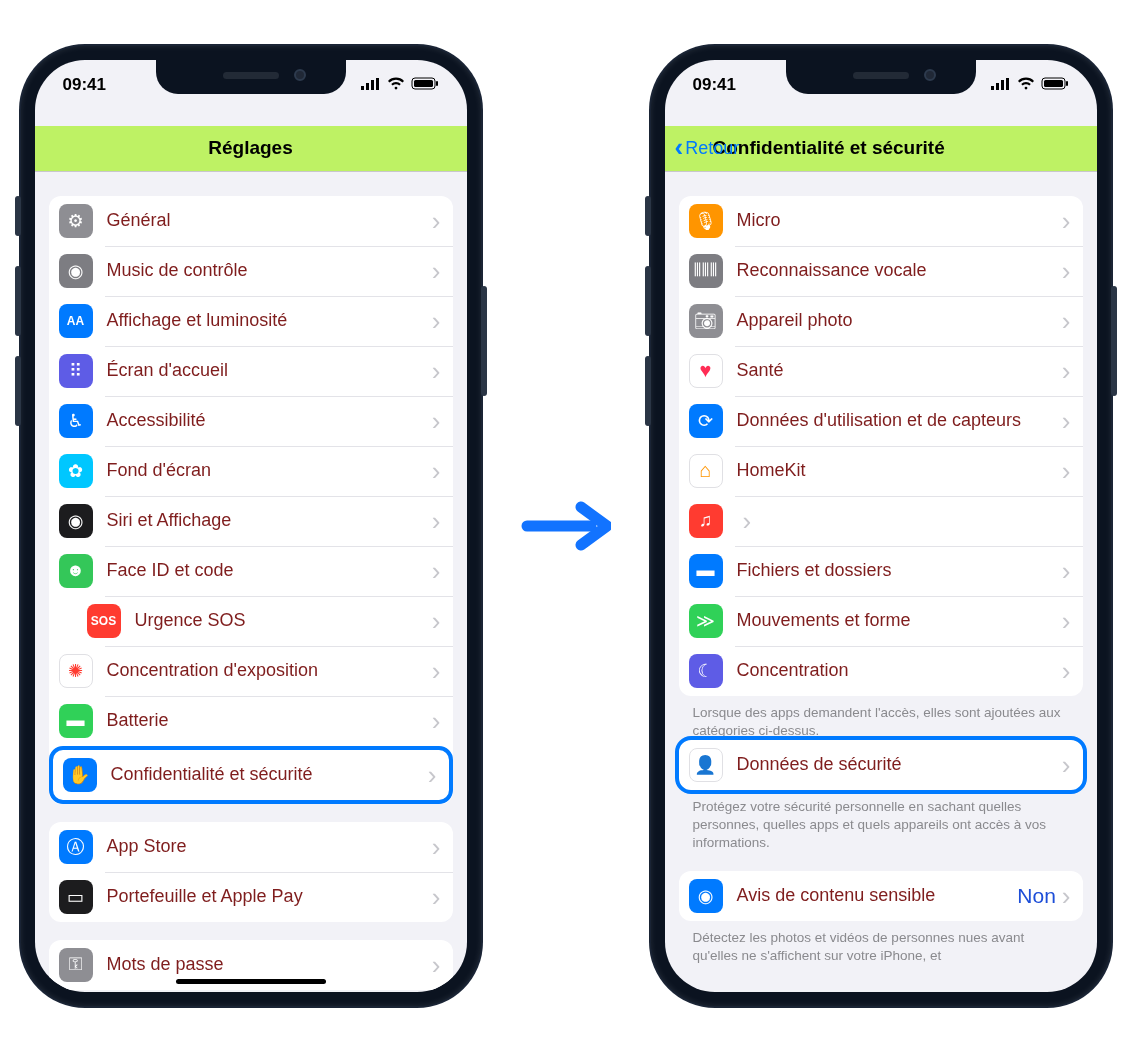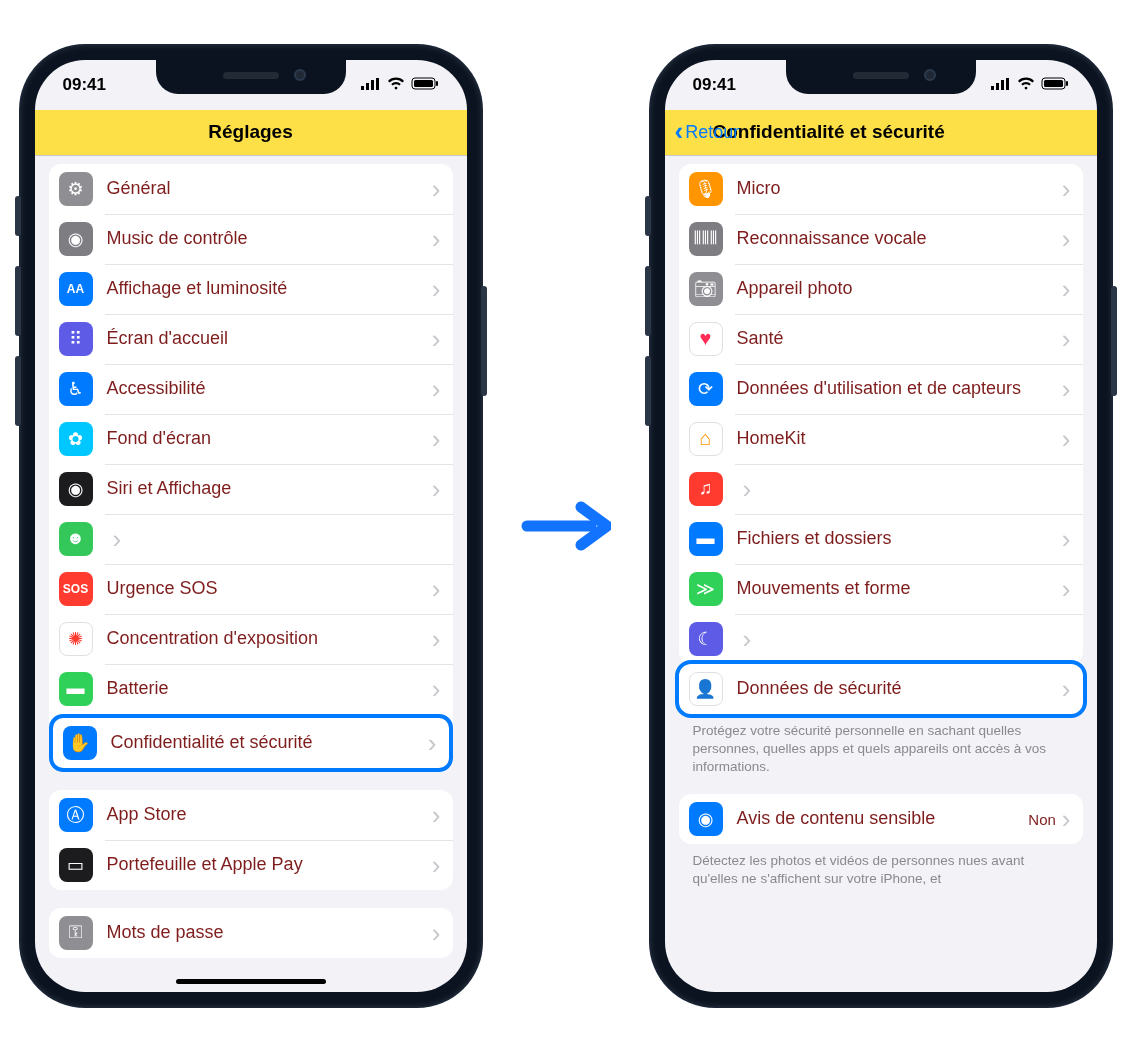--- a/index.html
+++ b/index.html
@@ -31,20 +31,21 @@
 
   .screen {
     width: 100%;
     height: 100%;
     background: #f2f2f7;
     border-radius: 50px;
     overflow: hidden;
     position: relative;
     display: flex;
     flex-direction: column;
+    gap: 16px;
   }
   .notch {
     position: absolute;
     top: 0; left: 50%; transform: translateX(-50%);
     width: 190px; height: 34px;
     background: #0b1320;
     border-radius: 0 0 22px 22px;
     z-index: 5;
   }
   .notch::after{
@@ -57,21 +58,21 @@
     display:flex; align-items:center; justify-content:space-between;
     padding: 0 28px; font-weight:600; font-size:17px; color:#000;
     position:relative; z-index:3;
   }
   .status .indicators{display:flex; align-items:center; gap:6px;}
 
   .navbar {
     height: 46px;
     display:flex; align-items:center; justify-content:center;
     border-bottom: 0.5px solid #c8c7cc;
-    background:#fde047;
+    background:#bef264;
     position:relative;
     padding: 0 8px;
   }
   .nav-title { font-weight:600; font-size:19px; }
   .back-btn {
     position:absolute; left:10px; display:flex; align-items:center; gap:2px;
     color:#007aff; font-size:18px; font-weight:400;
   }
   .back-chev{font-size:26px; line-height:1; margin-top:-3px; font-weight:600;}
   .nav-title-right {margin-left:40px; font-weight:600; font-size:19px; white-space:nowrap;}
@@ -97,21 +98,21 @@
     content:""; position:absolute; top:0; left:56px; right:0; height:0.5px; background:#e3e3e8;
   }
   .icon-box{
     width:34px; height:34px; border-radius:8px; flex:0 0 34px;
     margin-right:14px;
     display:flex; align-items:center; justify-content:center;
     color:#fff; font-size:18px;
   }
   .row-label{flex:1; font-size:18px; line-height:1.2; color:#7f1d1d;}
   .chev{color:#c7c7cc; font-size:26px; font-weight:300; line-height:1; margin-left:6px;}
-  .val{color:#7f1d1d; font-size:15px;}
+  .val{color:#1d4ed8; font-size:21px;}
 
   .highlight{
     border: 4px solid #007aff;
     border-radius:16px;
     margin: -4px;
     position:relative;
     z-index:2;
     background:#fff;
   }
 
@@ -206,24 +207,25 @@
             <div class="row-label">Fond d'écran</div>
             <span class="chev">›</span>
           </div>
           <div class="row">
             <div class="icon-box bg-black">◉</div>
             <div class="row-label">Siri et Affichage</div>
             <span class="chev">›</span>
           </div>
           <div class="row">
             <div class="icon-box bg-green">☻</div>
-            <span class="chev">›</span>
-          </div>
-          <div class="row">
-            <div class="icon-box bg-red" style="font-size: 12px; font-weight: 700;">SOS</div>
+            <div class="row-label">Face ID et code</div>
+            <span class="chev">›</span>
+          </div>
+          <div class="row">
+            <div class="icon-box bg-red" style="font-size: 12px; font-weight: 700; margin-left: 28px;">SOS</div>
             <div class="row-label">Urgence SOS</div>
             <span class="chev">›</span>
           </div>
           <div class="row">
             <div class="icon-box bg-white">
               <span style="color:#ff3b30">✺</span>
             </div>
             <div class="row-label">Concentration d'exposition</div>
             <span class="chev">›</span>
           </div>
@@ -351,23 +353,25 @@
             <div class="row-label">Fichiers et dossiers</div>
             <span class="chev">›</span>
           </div>
           <div class="row">
             <div class="icon-box bg-green2">≫</div>
             <div class="row-label">Mouvements et forme</div>
             <span class="chev">›</span>
           </div>
           <div class="row">
             <div class="icon-box bg-purple">☾</div>
-            <span class="chev">›</span>
-          </div>
-        </div>
+            <div class="row-label">Concentration</div>
+            <span class="chev">›</span>
+          </div>
+        </div>
+        <div class="footer-text">Lorsque des apps demandent l'accès, elles sont ajoutées aux catégories ci-dessus.</div>
         <div class="group highlight">
           <div class="row">
             <div class="icon-box bg-white">
               <span style="color:#007aff;font-size:18px;">👤</span>
             </div>
             <div class="row-label">Données de sécurité</div>
             <span class="chev">›</span>
           </div>
         </div>
         <div class="footer-text">Protégez votre sécurité personnelle en sachant quelles personnes, quelles apps et quels appareils ont accès à vos informations.</div>

